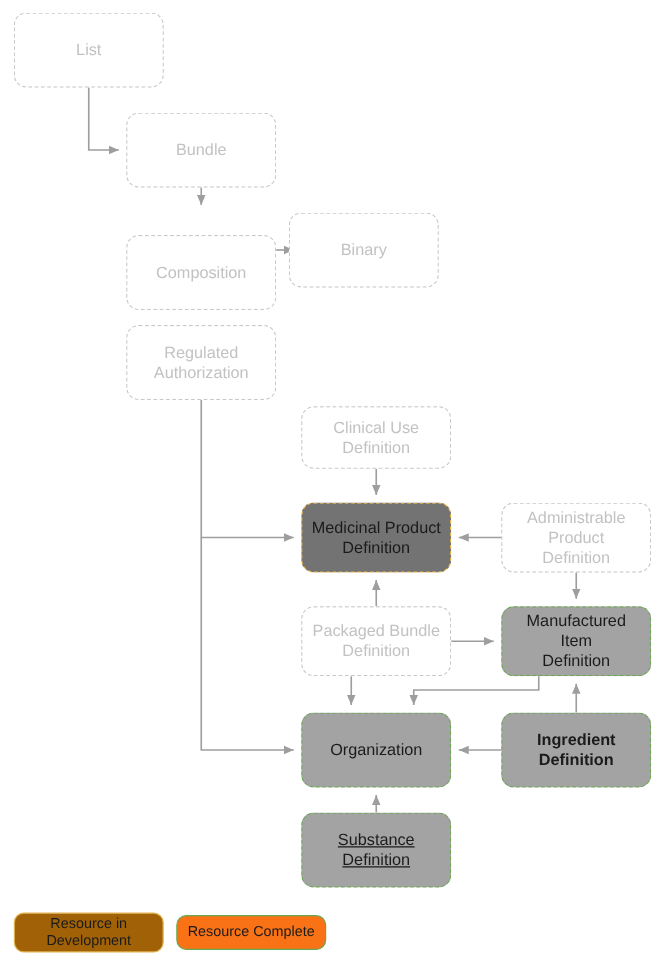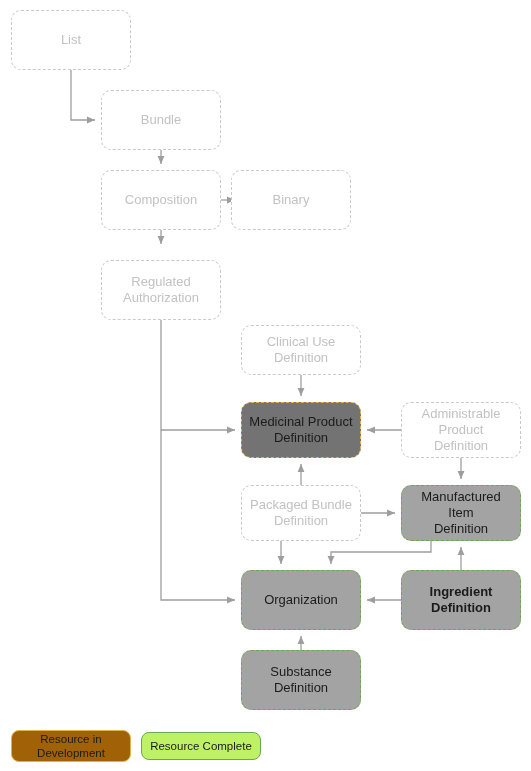--- a/index.html
+++ b/index.html
@@ -69,21 +69,21 @@
     font-size: 11.5px;
     white-space: pre-line;
     padding: 2px 5px;
   }
   .legend-chip.dev {
     background: #a16207;
     border-color: #e0b24c;
     color: #1b1b1b;
   }
   .legend-chip.complete {
-    background: #bef264;
+    background: #f97316;
     border-color: #6aa84f;
     color: #1b1b1b;
   }
 </style>
 </head>
 <body>
 
 <div id="canvas">
 
   <svg id="edges" viewBox="0 0 531 771" xmlns="http://www.w3.org/2000/svg">
@@ -108,36 +108,36 @@
         <path d="M 431,541 L 431,552 L 331,552 L 331,564" marker-end="url(#ah-right)"></path>
         <path d="M 401,600 L 367,600" marker-end="url(#ah-right)"></path>
         <path d="M 461,570 L 461,547" marker-end="url(#ah-right)"></path>
         <path d="M 301,650 L 301,636" marker-end="url(#ah-right)"></path>
       </g>
   </svg>
 
   <div id="nodes-layer">
       <div class="node pending" style="left: 11px; top: 10px; width: 120px; height: 60px;">List</div>
       <div class="node pending" style="left: 101px; top: 90px; width: 120px; height: 60px;">Bundle</div>
-      <div class="node pending" style="left: 101px; top: 170px; width: 120px; height: 60px;">Composition</div>
+      <div class="node pending" style="left: 101px; top: 188px; width: 120px; height: 60px;">Composition</div>
       <div class="node pending" style="left: 231px; top: 170px; width: 120px; height: 60px;">Binary</div>
       <div class="node pending" style="left: 101px; top: 260px; width: 120px; height: 60px;">Regulated
 Authorization</div>
       <div class="node pending" style="left: 241px; top: 325px; width: 120px; height: 50px;">Clinical Use Definition</div>
       <div class="node dev" style="left: 241px; top: 402px; width: 120px; height: 56px;">Medicinal Product
 Definition</div>
       <div class="node pending" style="left: 401px; top: 402px; width: 120px; height: 56px;">Administrable Product
 Definition</div>
       <div class="node pending" style="left: 241px; top: 485px; width: 120px; height: 56px;">Packaged Bundle
 Definition</div>
       <div class="node complete" style="left: 401px; top: 485px; width: 120px; height: 56px;">Manufactured Item
 Definition</div>
       <div class="node complete" style="left: 241px; top: 570px; width: 120px; height: 60px;">Organization</div>
       <div class="node complete" style="left: 401px; top: 570px; width: 120px; height: 60px; font-weight: bold;">Ingredient Definition</div>
-      <div class="node complete" style="left: 241px; top: 650px; width: 120px; height: 60px;">Substance Definition</div>
+      <div class="node complete" style="left: 241px; top: 650px; width: 120px; height: 60px; text-decoration: underline;">Substance Definition</div>
     </div>
   <div id="legend-layer">
       <div class="legend-chip dev" style="left: 11px; top: 730px; width: 120px; height: 32px;">Resource in
 Development</div>
       <div class="legend-chip complete" style="left: 141px; top: 732px; width: 120px; height: 28px;">Resource Complete</div>
     </div>
 
 </div>
 
 </body></html>

